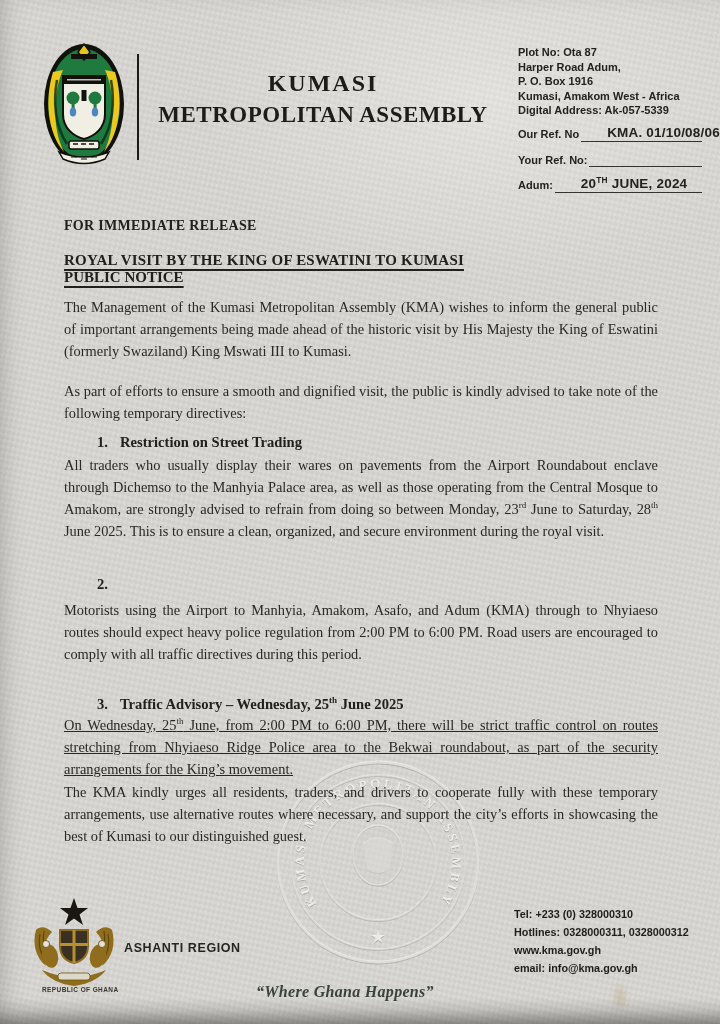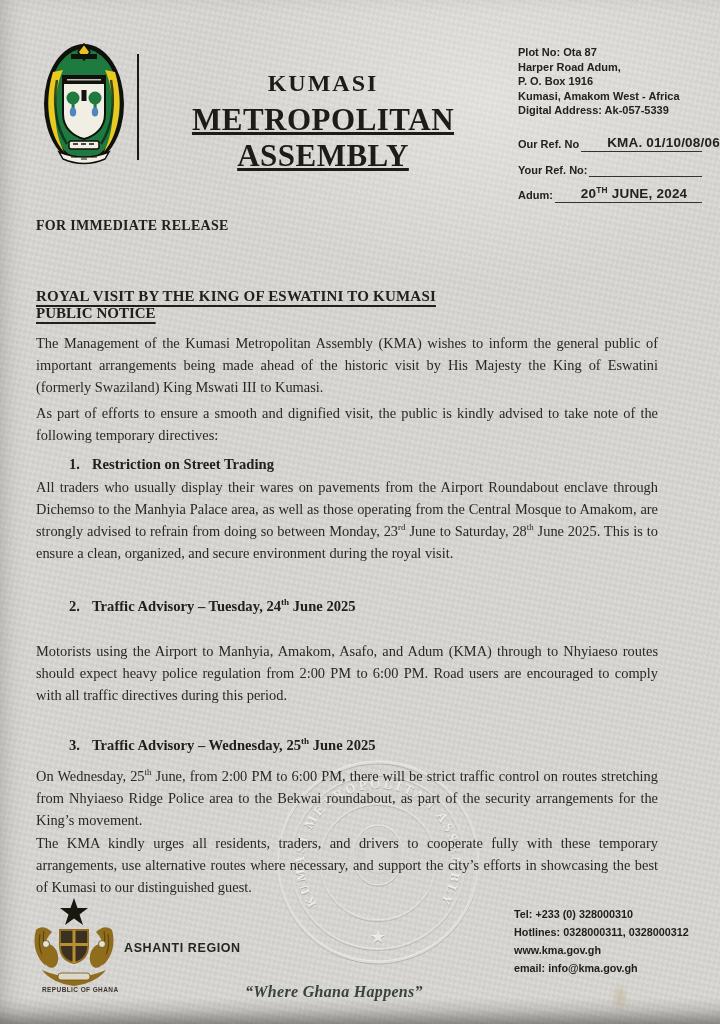--- a/index.html
+++ b/index.html
@@ -25,62 +25,62 @@
   }
   .stain { position:absolute; left:612px; top:982px; width:16px; height:30px;
     background:radial-gradient(rgba(176,150,90,0.38), transparent 70%); border-radius:50%; filter:blur(2px); z-index:4; }
 
   
   .crest { position:absolute; left:43px; top:40px; width:82px; height:126px; }
   .hdr-divider { position:absolute; left:137px; top:54px; width:2px; height:106px; background:#1b1a16; }
   .org-title { position:absolute; left:148px; top:70px; width:350px; text-align:center;
     font-weight:bold; color:#1d1c18; }
   .org-title .l1 { font-size:24px; letter-spacing:2px; }
-  .org-title .l2 { font-size:31px; letter-spacing:0.5px; margin-top:5px;text-decoration:underline; }
+  .org-title .l2 { font-size:23px; letter-spacing:0.5px; margin-top:5px; }
 
   .addr { position:absolute; left:518px; top:45px; width:184px;
     font-family:"Liberation Sans", sans-serif; font-weight:bold; font-size:11px;
     line-height:14.6px; color:#23221e; }
   .ref-row { display:flex; align-items:flex-end; margin-top:11px; }
-  .ref-row.first { margin-top:19px; }
+  .ref-row.first { margin-top:9px; }
   .ref-label { font-size:11px; font-weight:bold; white-space:nowrap; }
   .ref-line { flex:1; border-bottom:1.8px solid #35332e; position:relative; height:6px; margin-left:2px; }
   .ref-value { position:absolute; bottom:0; left:26px; white-space:nowrap;
     font-size:13.5px; font-weight:600; letter-spacing:0.2px; color:#23221e; }
   .ref-value sup { font-size:0.62em; vertical-align:super; line-height:0; }
 
   
-  .content { position:relative; z-index:1; padding:218px 62px 0 36px; }
+  .content { position:relative; z-index:1; padding:218px 62px 0 64px; }
   .release { font-weight:bold; font-size:14px; letter-spacing:0.3px; color:#21201b; }
-  .headline { margin-top:54px; font-weight:bold; font-size:15px; letter-spacing:0.2px; color:#21201b;
+  .headline { margin-top:18px; font-weight:bold; font-size:15px; letter-spacing:0.2px; color:#21201b;
     text-decoration:underline; text-underline-offset:4px; text-decoration-thickness:1.5px; }
   .notice { font-weight:bold; font-size:15px; color:#21201b;
     text-decoration:underline; text-underline-offset:4px; text-decoration-thickness:1.5px; }
   .para { font-size:14.4px; line-height:22px; text-align:justify; color:#2a2823; }
-  .p1 { margin-top:10px; } .p2 { margin-top:4px; }
+  .p1 { margin-top:10px; } .p2 { margin-top:18px; }
   .sec-head { display:flex; gap:12px; margin-left:33px; font-weight:bold; font-size:14.6px;
     line-height:20px; color:#21201b; }
   .sh1 { margin-top:8px; } .sb1 { margin-top:2px; }
-  .sh2 { margin-top:32px; } .sb2 { margin-top:24px; }
-  .sh3 { margin-top:29px; } .sb3 { margin-top:10px; }
+  .sh2 { margin-top:32px; } .sb2 { margin-top:5px; }
+  .sh3 { margin-top:29px; } .sb3 { margin-top:0;text-decoration:underline; }
   .closing { margin-top:1px; }
   .para sup, .sec-head sup { font-size:0.62em; vertical-align:super; line-height:0; }
 
   
   .seal { position:absolute; left:263px; top:747px; width:230px; height:230px; z-index:0;
     filter:drop-shadow(0.6px 1px 0.7px rgba(108,106,99,0.55)); opacity:0.9; }
   .seal text { font-family:"Liberation Serif", serif; font-weight:bold; }
 
   
   .coat { position:absolute; left:30px; top:896px; width:88px; height:92px; }
   .country { position:absolute; left:42px; top:986px; font-family:"Liberation Sans", sans-serif;
     font-weight:bold; font-size:6.5px; letter-spacing:0.4px; color:#3a352c; }
   .region { position:absolute; left:124px; top:941px; font-family:"Liberation Sans", sans-serif;
     font-weight:600; font-size:12.5px; letter-spacing:0.6px; color:#26251f; }
-  .tagline { position:absolute; left:245px; top:983px; font-weight:bold; font-style:italic;
+  .tagline { position:absolute; left:256px; top:983px; font-weight:bold; font-style:italic;
     font-size:16px; color:#39423b; letter-spacing:0.3px; }
   .contacts { position:absolute; left:514px; top:905px; font-family:Liberation Sans, sans-serif;
     font-weight:700; font-size:10.8px; line-height:18px; color:#1f1e1a; }
 </style>
 </head>
 <body>
 
 <div class="page">
 
   <svg class="crest" viewBox="0 0 82 126" aria-hidden="true">
@@ -164,21 +164,20 @@
     <p class="para p2">As part of efforts to ensure a smooth and dignified visit, the public is kindly advised to take note of the following temporary directives:</p>
 
     <div class="sec-head sh1">
       <span>1.</span>
       <span>Restriction on Street Trading</span>
     </div>
     <p class="para sb1">All traders who usually display their wares on pavements from the Airport Roundabout enclave through Dichemso to the Manhyia Palace area, as well as those operating from the Central Mosque to Amakom, are strongly advised to refrain from doing so between Monday, 23<sup>rd</sup> June to Saturday, 28<sup>th</sup> June 2025. This is to ensure a clean, organized, and secure environment during the royal visit.</p>
 
     <div class="sec-head sh2">
       <span>2.</span>
-      <span>Traffic Advisory – Tuesday, 24<sup>th</sup> June 2025</span>
     </div>
     <p class="para sb2">Motorists using the Airport to Manhyia, Amakom, Asafo, and Adum (KMA) through to Nhyiaeso routes should expect heavy police regulation from 2:00 PM to 6:00 PM. Road users are encouraged to comply with all traffic directives during this period.</p>
 
     <div class="sec-head sh3">
       <span>3.</span>
       <span>Traffic Advisory – Wednesday, 25<sup>th</sup> June 2025</span>
     </div>
     <p class="para sb3">On Wednesday, 25<sup>th</sup> June, from 2:00 PM to 6:00 PM, there will be strict traffic control on routes stretching from Nhyiaeso Ridge Police area to the Bekwai roundabout, as part of the security arrangements for the King’s movement.</p>
 
     <p class="para closing">The KMA kindly urges all residents, traders, and drivers to cooperate fully with these temporary arrangements, use alternative routes where necessary, and support the city’s efforts in showcasing the best of Kumasi to our distinguished guest.</p>

